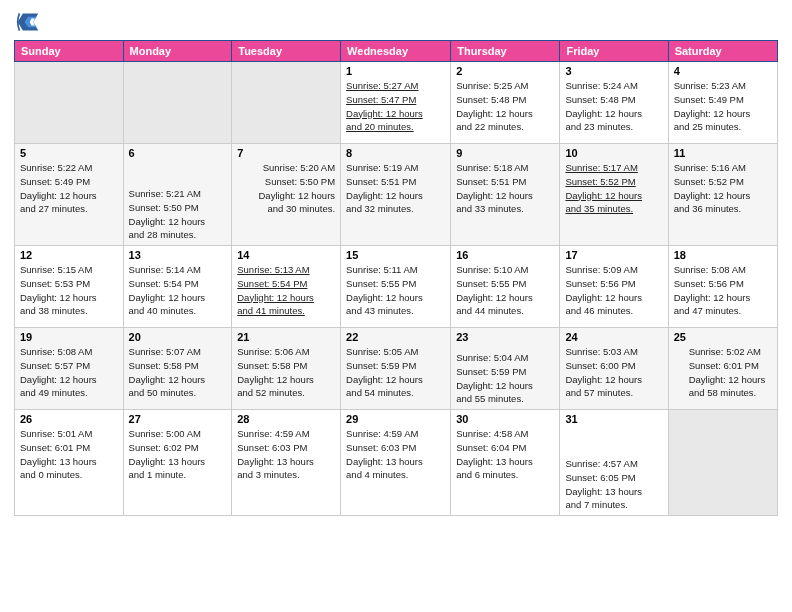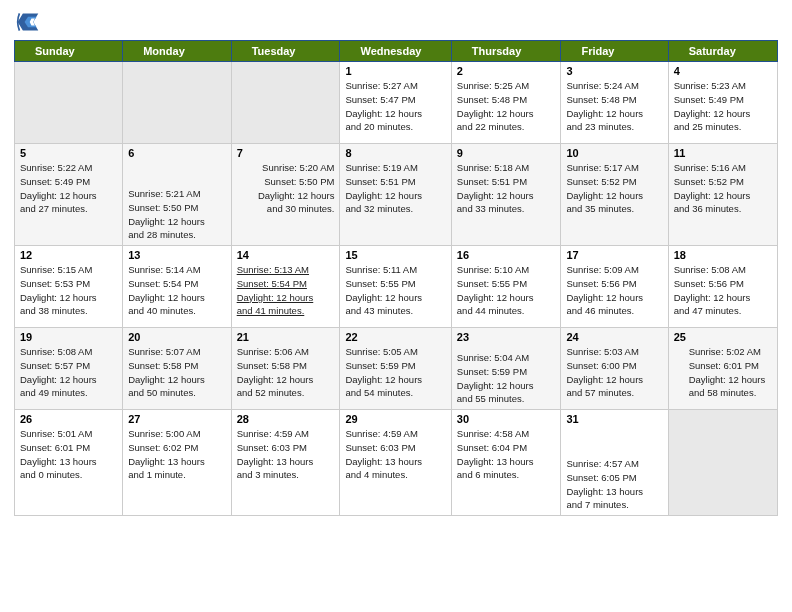--- a/index.html
+++ b/index.html
@@ -51,24 +51,24 @@
     .location-title {
       font-size: 14px;
       color: #333;
     }
     .calendar {
       width: 100%;
       border-collapse: collapse;
       font-size: 10px;
     }
     .calendar th {
-      background: #4d7c0f;
+      background: #ec4899;
       color: #fff;
       text-align: left;
-      padding: 4px 20px;
+      padding: 4px 6px;
       font-size: 11px;
       font-weight: bold;
       border: 1px solid #205090;
     }
     .calendar td {
       border: 1px solid #ccc;
       vertical-align: top;
       padding: 3px 5px;
       width: 113px;
       height: 82px;
@@ -127,21 +127,21 @@
           <th>Saturday</th>
         </tr>
     </thead>
     <tbody id="calendar-body">
     <tr>
           <td class="empty-cell"></td>
           <td class="empty-cell"></td>
           <td class="empty-cell"></td>
           <td>
             <div class="day-num">1</div>
-            <div class="day-info" style="white-space: pre-line;">Sunrise: 5:27 AM
+            <div class="day-info" style="white-space: pre-line; text-decoration: underline;">Sunrise: 5:27 AM
 Sunset: 5:47 PM
 Daylight: 12 hours
 and 20 minutes.</div>
           </td>
           <td>
             <div class="day-num">2</div>
             <div class="day-info" style="white-space: pre-line;">Sunrise: 5:25 AM
 Sunset: 5:48 PM
 Daylight: 12 hours
 and 22 minutes.</div>
@@ -192,21 +192,21 @@
           </td>
           <td>
             <div class="day-num">9</div>
             <div class="day-info" style="white-space: pre-line;">Sunrise: 5:18 AM
 Sunset: 5:51 PM
 Daylight: 12 hours
 and 33 minutes.</div>
           </td>
           <td>
             <div class="day-num">10</div>
-            <div class="day-info" style="white-space: pre-line;">Sunrise: 5:17 AM
+            <div class="day-info" style="white-space: pre-line; text-decoration: underline;">Sunrise: 5:17 AM
 Sunset: 5:52 PM
 Daylight: 12 hours
 and 35 minutes.</div>
           </td>
           <td>
             <div class="day-num">11</div>
             <div class="day-info" style="white-space: pre-line;">Sunrise: 5:16 AM
 Sunset: 5:52 PM
 Daylight: 12 hours
 and 36 minutes.</div>

